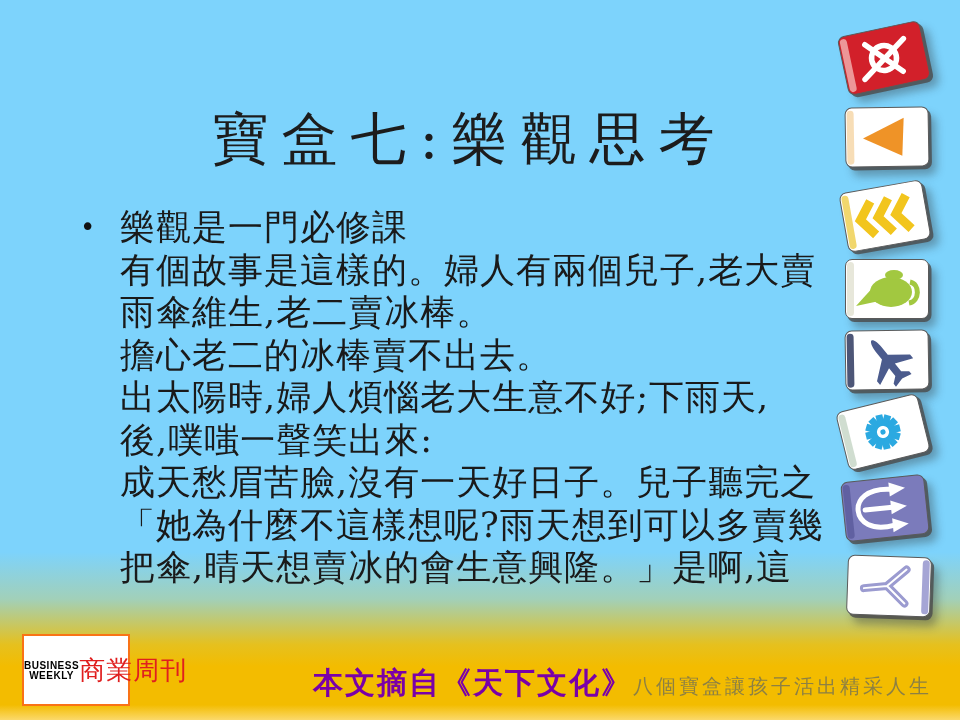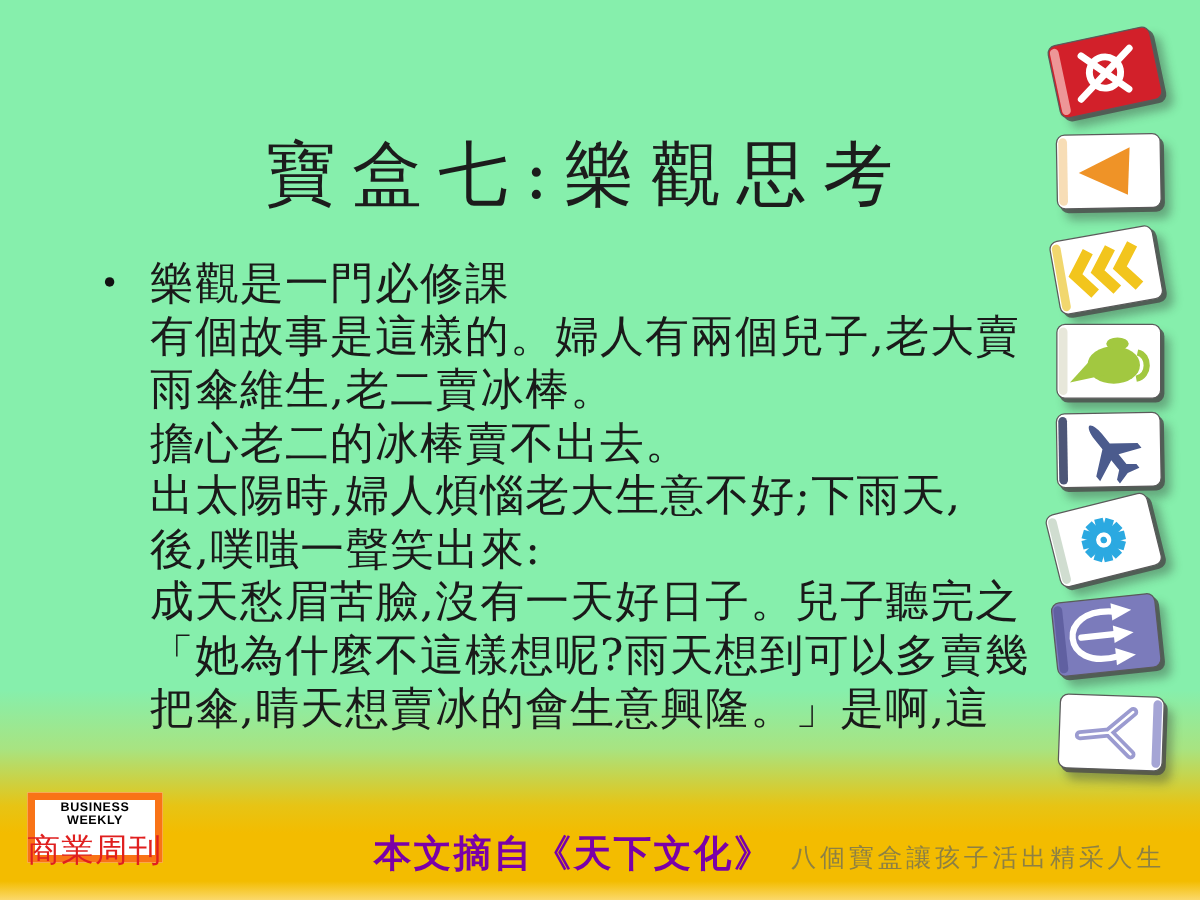--- a/index.html
+++ b/index.html
@@ -1,17 +1,17 @@
 <!DOCTYPE html>
 <html><head>
 <meta charset="utf-8">
 <style>
   html,body{margin:0;padding:0;background:#888;}
   .slide{
-    position:relative;width:960px;height:720px;background:#86efac;overflow:hidden;
+    position:relative;width:960px;height:720px;background:#7dd3fc;overflow:hidden;
     font-family:"DejaVu Serif","Liberation Serif",serif;
   }
   
   .bottom-grad{
     position:absolute;left:0;top:552px;width:960px;height:168px;
     background:linear-gradient(180deg,
       rgba(246,205,40,0) 0%,
       rgba(246,201,30,0.30) 28%,
       rgba(244,190,0,0.88) 55%,
       #F3BC00 68%,
@@ -45,40 +45,40 @@
   .c1{left:842px;top:28px;transform:rotate(-12deg);background:#D2202A;}
   .c2{left:845px;top:107px;transform:rotate(-1deg);}
   .c3{left:843px;top:186px;transform:rotate(-10deg);}
   .c4{left:845px;top:259px;transform:rotate(0deg);}
   .c5{left:845px;top:330px;transform:rotate(-1deg);}
   .c6{left:841px;top:402px;transform:rotate(-14deg);}
   .c7{left:843px;top:478px;transform:rotate(-6deg);background:#7B7BBB;}
   .c8{left:847px;top:556px;transform:rotate(2deg);}
   
   .logo{
-    position:absolute;left:22px;top:634px;width:108px;height:56px;
-    background:#fff;border:6px solid #f97316;box-sizing:border-box;
-    display:flex;flex-direction:column;align-items:center;z-index:6;
+    position:absolute;left:22px;top:634px;width:108px;height:72px;
+    background:#fff;border:2px solid #f97316;box-sizing:border-box;
+    display:flex;align-items:center;z-index:6;
   }
   .logo-en{
     margin-top:2px;text-align:center;line-height:10px;
     font-family:"Liberation Sans","DejaVu Sans",sans-serif;
     font-weight:bold;font-size:10px;color:#000;letter-spacing:.5px;
   }
   .logo-bar{width:66px;height:5px;background:#000;margin-top:1px;}
   .logo-cn{
     flex:1;display:flex;align-items:center;justify-content:center;
     font-size:26px;font-weight:normal;color:#E01F1F;letter-spacing:1px;white-space:nowrap;
   }
   
   .footer{
     position:absolute;right:28px;bottom:16px;z-index:6;white-space:nowrap;
   }
   .footer .src{font-size:30px;letter-spacing:2px;color:#7A00A8;font-weight:bold;}
-  .footer .book{font-size:20px;letter-spacing:3px;color:rgba(112,112,86,0.78);margin-left:14px;text-align:right;}
+  .footer .book{font-size:20px;letter-spacing:3px;color:rgba(112,112,86,0.78);text-align:right;}
 </style>
 </head>
 <body>
 
 <div class="slide">
 
   <div class="bottom-grad"></div>
 
   <h1 class="title">寶盒七:樂觀思考</h1>
 

